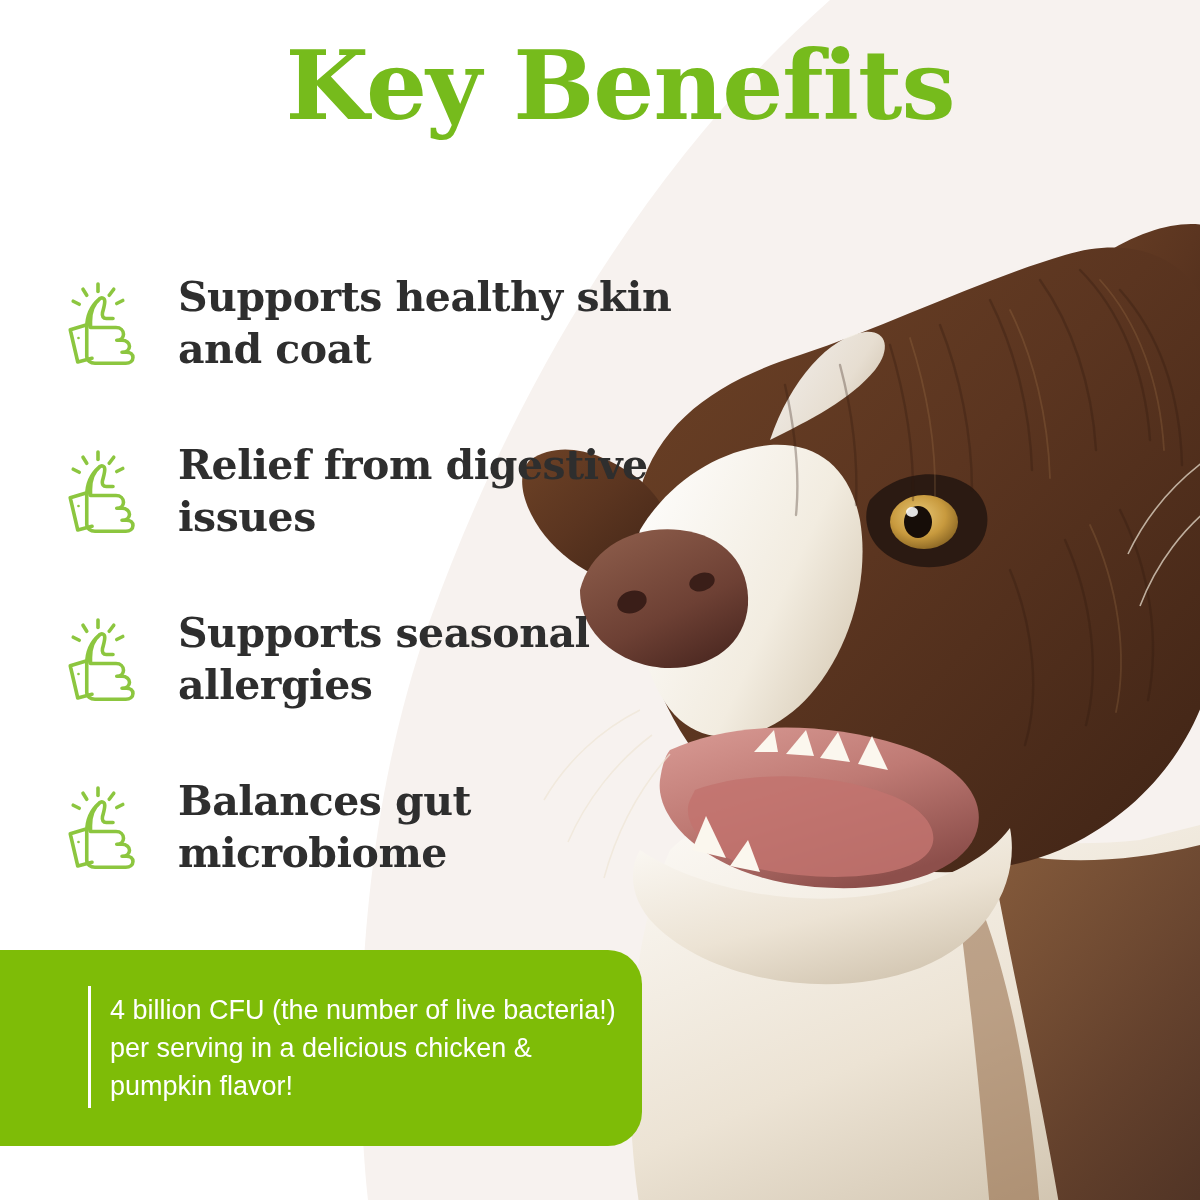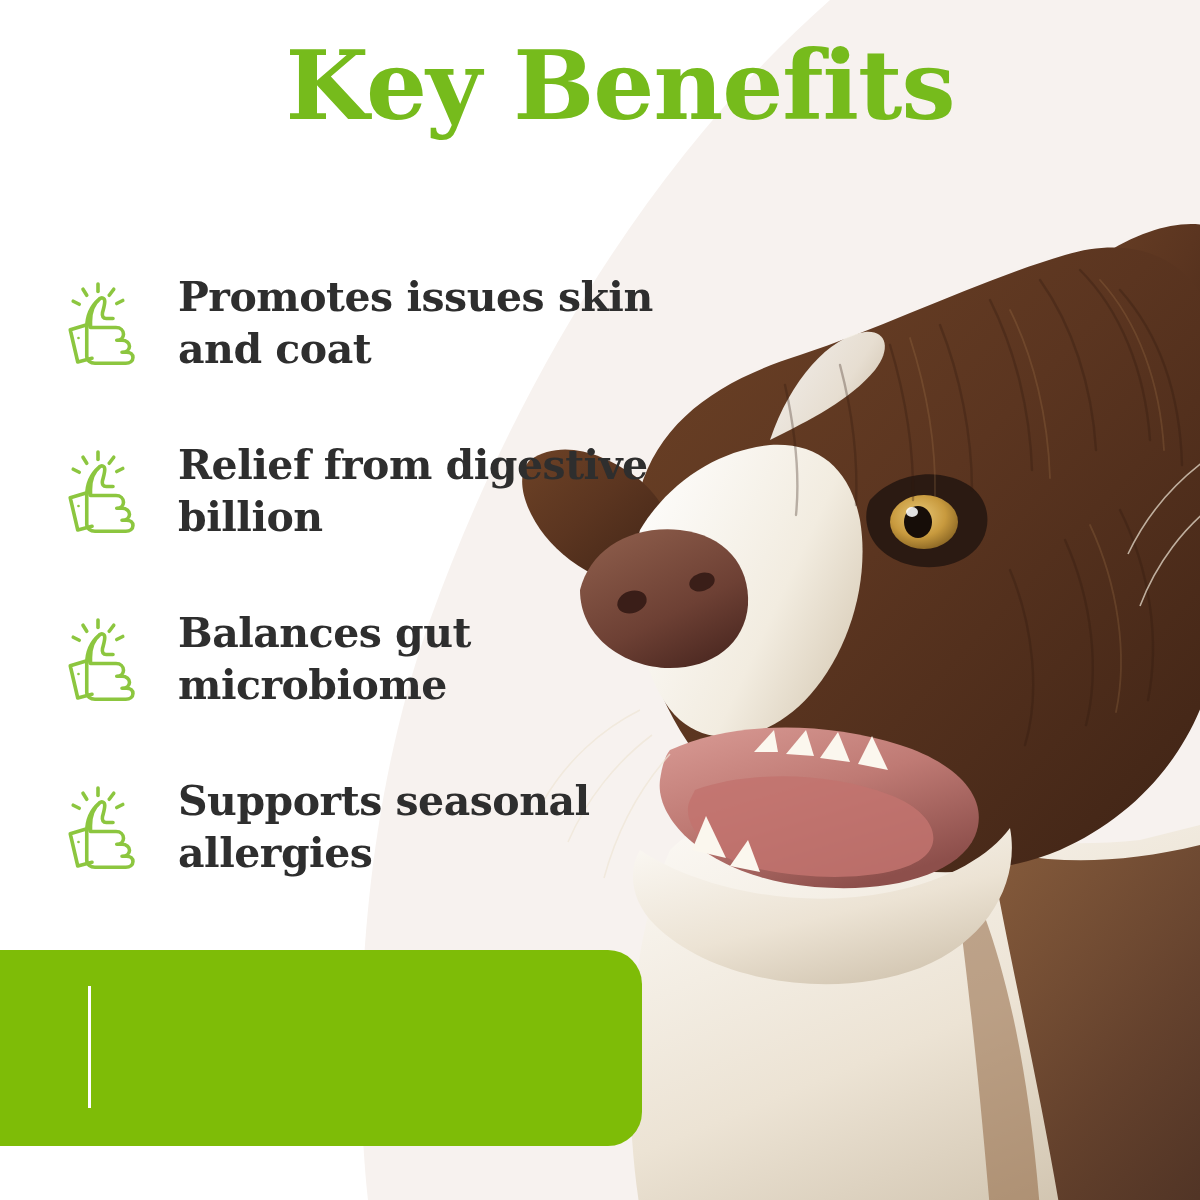--- a/index.html
+++ b/index.html
@@ -317,76 +317,77 @@
             <path d="M16.5 11.5 L14 7.5"></path>
             <path d="M31.5 11.5 L34.5 7.5"></path>
             <path d="M11.5 17.5 L7.5 15.5"></path>
             <path d="M36.5 17 L40.5 15"></path>
             <path d="M25 14 C20 18 19 24 19 29 L19 33 L36 33 C39 33 41 35 41 37.5 C41 40 39 41.5 36.5 41.5 L40 41.5 C43 41.5 45 43.5 45 45.5 C45 47.8 43 49.5 40 49.5 L43 49.5 C45.6 49.5 47.3 51 47.3 53 C47.3 55.2 45.3 56.8 42.5 56.8 L22 56.8 C19 56.8 16.5 55 16.5 52 L16.5 33 C16.5 26 19 19 24.8 14 C26.5 12.6 28.5 13.2 28.5 15.6 C28.5 18 27.5 21 27 23 C26.5 25.6 27.5 27 29.5 27 L34 27"></path>
             <path d="M15.5 31.5 L5.5 34.5 L10.5 56 L20 53.5"></path>
             <circle cx="11" cy="40" r="0.9" fill="#8cc63f" stroke="none"></circle>
           </g>
         </svg>
       </span>
-      <span class="benefit-text">Promotes issues skin and coat</span>
+      <span class="benefit-text">Supports healthy skin and coat</span>
     </div>
 
     <div class="benefit-row">
       <span class="benefit-icon">
         <svg viewBox="0 0 64 64" aria-hidden="true">
           <g fill="none" stroke="#8cc63f" stroke-width="2.4" stroke-linecap="round" stroke-linejoin="round">
             <path d="M24 9 L24 4"></path>
             <path d="M16.5 11.5 L14 7.5"></path>
             <path d="M31.5 11.5 L34.5 7.5"></path>
             <path d="M11.5 17.5 L7.5 15.5"></path>
             <path d="M36.5 17 L40.5 15"></path>
             <path d="M25 14 C20 18 19 24 19 29 L19 33 L36 33 C39 33 41 35 41 37.5 C41 40 39 41.5 36.5 41.5 L40 41.5 C43 41.5 45 43.5 45 45.5 C45 47.8 43 49.5 40 49.5 L43 49.5 C45.6 49.5 47.3 51 47.3 53 C47.3 55.2 45.3 56.8 42.5 56.8 L22 56.8 C19 56.8 16.5 55 16.5 52 L16.5 33 C16.5 26 19 19 24.8 14 C26.5 12.6 28.5 13.2 28.5 15.6 C28.5 18 27.5 21 27 23 C26.5 25.6 27.5 27 29.5 27 L34 27"></path>
             <path d="M15.5 31.5 L5.5 34.5 L10.5 56 L20 53.5"></path>
             <circle cx="11" cy="40" r="0.9" fill="#8cc63f" stroke="none"></circle>
           </g>
         </svg>
       </span>
-      <span class="benefit-text">Relief from digestive billion</span>
+      <span class="benefit-text">Relief from digestive issues</span>
+    </div>
+
+    <div class="benefit-row">
+      <span class="benefit-icon">
+        <svg viewBox="0 0 64 64" aria-hidden="true">
+          <g fill="none" stroke="#8cc63f" stroke-width="2.4" stroke-linecap="round" stroke-linejoin="round">
+            <path d="M24 9 L24 4"></path>
+            <path d="M16.5 11.5 L14 7.5"></path>
+            <path d="M31.5 11.5 L34.5 7.5"></path>
+            <path d="M11.5 17.5 L7.5 15.5"></path>
+            <path d="M36.5 17 L40.5 15"></path>
+            <path d="M25 14 C20 18 19 24 19 29 L19 33 L36 33 C39 33 41 35 41 37.5 C41 40 39 41.5 36.5 41.5 L40 41.5 C43 41.5 45 43.5 45 45.5 C45 47.8 43 49.5 40 49.5 L43 49.5 C45.6 49.5 47.3 51 47.3 53 C47.3 55.2 45.3 56.8 42.5 56.8 L22 56.8 C19 56.8 16.5 55 16.5 52 L16.5 33 C16.5 26 19 19 24.8 14 C26.5 12.6 28.5 13.2 28.5 15.6 C28.5 18 27.5 21 27 23 C26.5 25.6 27.5 27 29.5 27 L34 27"></path>
+            <path d="M15.5 31.5 L5.5 34.5 L10.5 56 L20 53.5"></path>
+            <circle cx="11" cy="40" r="0.9" fill="#8cc63f" stroke="none"></circle>
+          </g>
+        </svg>
+      </span>
+      <span class="benefit-text">Supports seasonal allergies</span>
     </div>
 
     <div class="benefit-row">
       <span class="benefit-icon">
         <svg viewBox="0 0 64 64" aria-hidden="true">
           <g fill="none" stroke="#8cc63f" stroke-width="2.4" stroke-linecap="round" stroke-linejoin="round">
             <path d="M24 9 L24 4"></path>
             <path d="M16.5 11.5 L14 7.5"></path>
             <path d="M31.5 11.5 L34.5 7.5"></path>
             <path d="M11.5 17.5 L7.5 15.5"></path>
             <path d="M36.5 17 L40.5 15"></path>
             <path d="M25 14 C20 18 19 24 19 29 L19 33 L36 33 C39 33 41 35 41 37.5 C41 40 39 41.5 36.5 41.5 L40 41.5 C43 41.5 45 43.5 45 45.5 C45 47.8 43 49.5 40 49.5 L43 49.5 C45.6 49.5 47.3 51 47.3 53 C47.3 55.2 45.3 56.8 42.5 56.8 L22 56.8 C19 56.8 16.5 55 16.5 52 L16.5 33 C16.5 26 19 19 24.8 14 C26.5 12.6 28.5 13.2 28.5 15.6 C28.5 18 27.5 21 27 23 C26.5 25.6 27.5 27 29.5 27 L34 27"></path>
             <path d="M15.5 31.5 L5.5 34.5 L10.5 56 L20 53.5"></path>
             <circle cx="11" cy="40" r="0.9" fill="#8cc63f" stroke="none"></circle>
           </g>
         </svg>
       </span>
       <span class="benefit-text">Balances gut microbiome</span>
     </div>
 
-    <div class="benefit-row">
-      <span class="benefit-icon">
-        <svg viewBox="0 0 64 64" aria-hidden="true">
-          <g fill="none" stroke="#8cc63f" stroke-width="2.4" stroke-linecap="round" stroke-linejoin="round">
-            <path d="M24 9 L24 4"></path>
-            <path d="M16.5 11.5 L14 7.5"></path>
-            <path d="M31.5 11.5 L34.5 7.5"></path>
-            <path d="M11.5 17.5 L7.5 15.5"></path>
-            <path d="M36.5 17 L40.5 15"></path>
-            <path d="M25 14 C20 18 19 24 19 29 L19 33 L36 33 C39 33 41 35 41 37.5 C41 40 39 41.5 36.5 41.5 L40 41.5 C43 41.5 45 43.5 45 45.5 C45 47.8 43 49.5 40 49.5 L43 49.5 C45.6 49.5 47.3 51 47.3 53 C47.3 55.2 45.3 56.8 42.5 56.8 L22 56.8 C19 56.8 16.5 55 16.5 52 L16.5 33 C16.5 26 19 19 24.8 14 C26.5 12.6 28.5 13.2 28.5 15.6 C28.5 18 27.5 21 27 23 C26.5 25.6 27.5 27 29.5 27 L34 27"></path>
-            <path d="M15.5 31.5 L5.5 34.5 L10.5 56 L20 53.5"></path>
-            <circle cx="11" cy="40" r="0.9" fill="#8cc63f" stroke="none"></circle>
-          </g>
-        </svg>
-      </span>
-      <span class="benefit-text">Supports seasonal allergies</span>
-    </div>
-
   </div>
 
   <div class="banner">
     <span class="banner-rule"></span>
+    <span class="banner-text">4 billion CFU (the number of live bacteria!) per serving in a delicious chicken &amp; pumpkin flavor!</span>
   </div>
 
 </div>
 
 </body></html>

